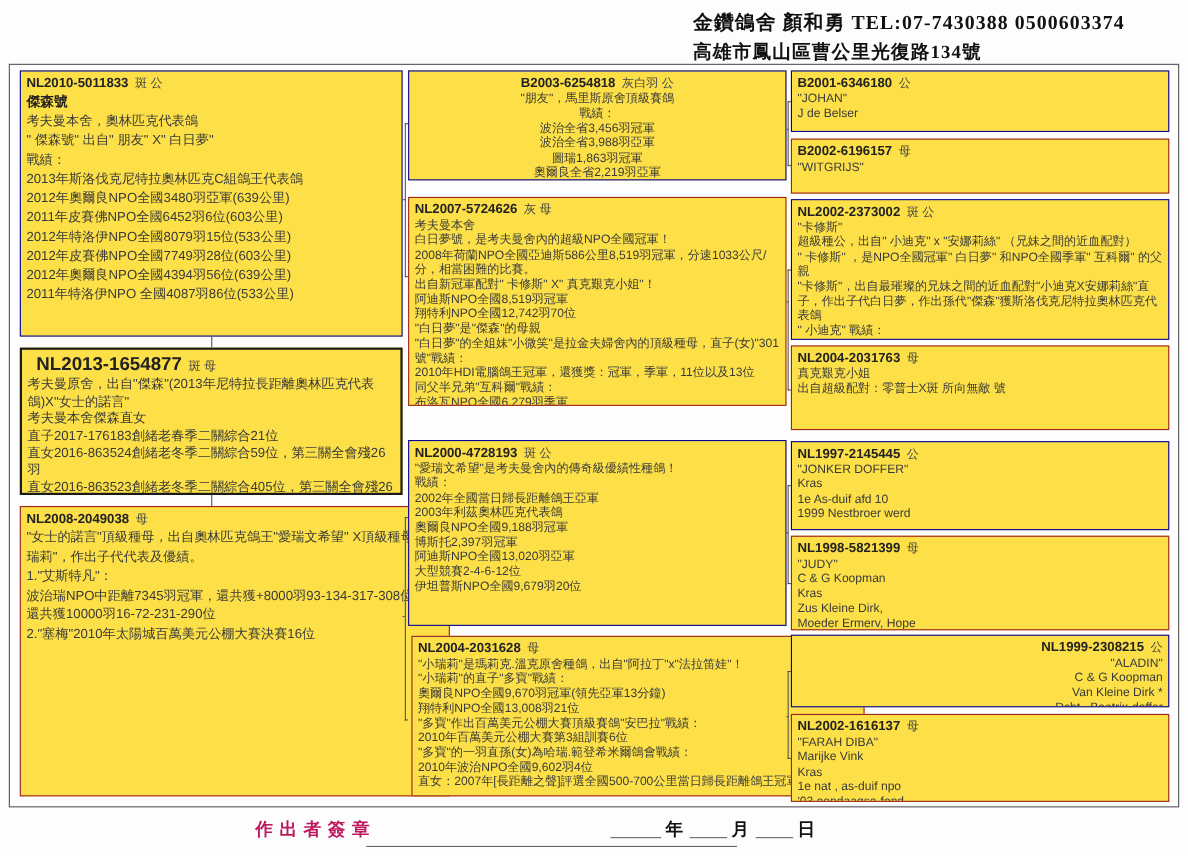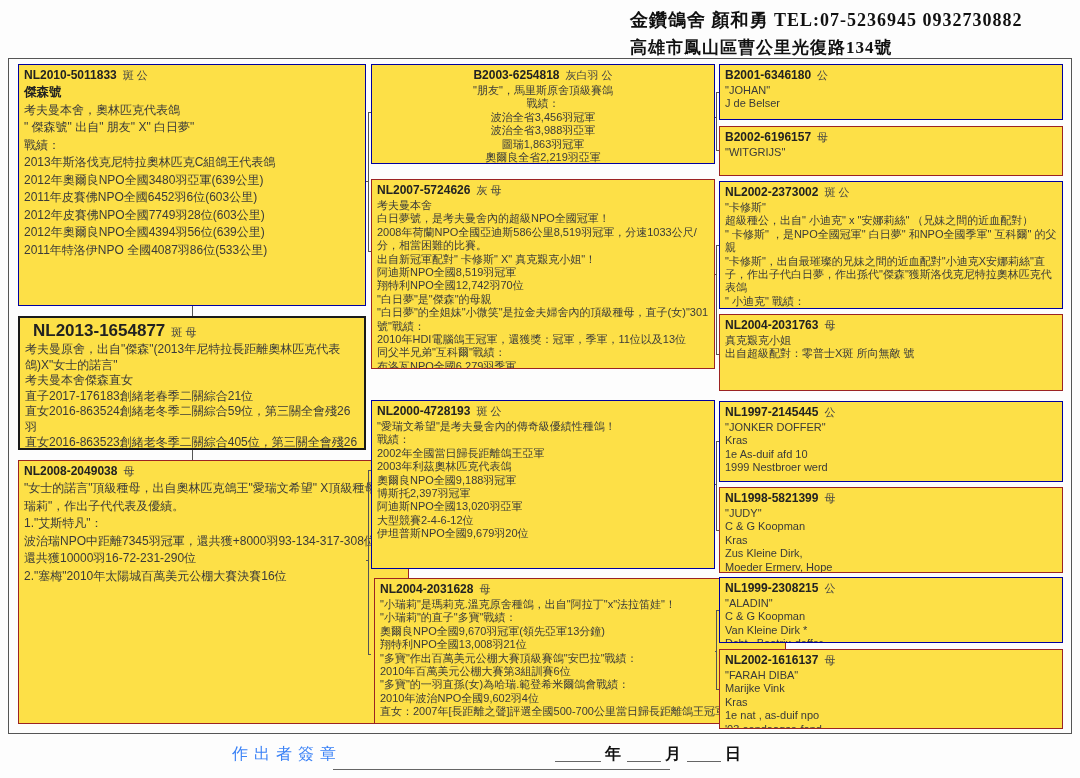--- a/index.html
+++ b/index.html
@@ -33,52 +33,53 @@
   .col-mid   .line, .col-right .line { font-size:11px; line-height:13.4px; }
   [data-name="box-sire"] .line:first-child { font-weight:bold; font-size:12.5px; color:#222; }
   [data-name="box-subject"] .line { line-height:15.5px; }
 
   
   .vline, .hline { position:absolute; background:#555; }
   .vline { width:1px; }
   .hline { height:1px; }
 
   
-  .footer-sign { position:absolute; left:232px; top:744px; font-size:16px; font-weight:normal;
-                 color:#3b82f6; font-family:"Liberation Serif","DejaVu Serif",serif; letter-spacing:6px; }
+  .footer-sign { position:absolute; left:232px; top:744px; font-size:16px; font-weight:bold;
+                 color:#be185d; font-family:"Liberation Serif","DejaVu Serif",serif; letter-spacing:6px; }
   .sign-underline { position:absolute; left:333px; top:769px; width:337px; height:1px; background:#666; }
   .date-group { position:absolute; left:555px; top:744px; width:280px;
                 font-family:"Liberation Serif","DejaVu Serif",serif; font-weight:bold;
                 font-size:16px; color:#111; display:flex; align-items:flex-end; }
   .date-u { display:inline-block; width:46px; height:1px; background:#666; margin:0 4px 3px 0; }
   .date-u.short { width:34px; }
   .date-char { margin-right:6px; }
 </style>
 </head>
 <body>
 
 <div id="page" data-name="pedigree-page">
 
   <div class="header" data-name="header">
-    <div class="h1" data-name="loft-name-phone">金鑽鴿舍 顏和勇  TEL:07-5236945 0932730882</div>
+    <div class="h1" data-name="loft-name-phone">金鑽鴿舍 顏和勇  TEL:07-7430388 0500603374</div>
     <div class="h2" data-name="loft-address">高雄市鳳山區曹公里光復路134號</div>
   </div>
 
   <div class="outer-frame" data-name="pedigree-frame"></div>
 
   <div class="pbox male col-left" data-name="box-sire" style="left:18px;  top:64px;  width:348px; height:242px;">
       <div class="title" data-name="ring-number"><span>NL2010-5011833</span><span class="sex" data-name="sex-color-label">斑 公</span></div>
       <div class="lines">
         <div class="line" data-name="pedigree-text-line">傑森號</div>
         <div class="line" data-name="pedigree-text-line">考夫曼本舍，奧林匹克代表鴿</div>
         <div class="line" data-name="pedigree-text-line">" 傑森號" 出自" 朋友" X" 白日夢"</div>
         <div class="line" data-name="pedigree-text-line">戰績：</div>
         <div class="line" data-name="pedigree-text-line">2013年斯洛伐克尼特拉奧林匹克C組鴿王代表鴿</div>
         <div class="line" data-name="pedigree-text-line">2012年奧爾良NPO全國3480羽亞軍(639公里)</div>
         <div class="line" data-name="pedigree-text-line">2011年皮賽佛NPO全國6452羽6位(603公里)</div>
+        <div class="line" data-name="pedigree-text-line">2012年特洛伊NPO全國8079羽15位(533公里)</div>
         <div class="line" data-name="pedigree-text-line">2012年皮賽佛NPO全國7749羽28位(603公里)</div>
         <div class="line" data-name="pedigree-text-line">2012年奧爾良NPO全國4394羽56位(639公里)</div>
         <div class="line" data-name="pedigree-text-line">2011年特洛伊NPO 全國4087羽86位(533公里)</div>
       </div>
     </div>
   <div class="pbox subject col-left" data-name="box-subject" style="left:18px;  top:316px; width:348px; height:134px;">
       <div class="title" data-name="ring-number"><span>NL2013-1654877</span><span class="sex" data-name="sex-color-label">斑 母</span></div>
       <div class="lines">
         <div class="line" data-name="pedigree-text-line">考夫曼原舍，出自"傑森"(2013年尼特拉長距離奧林匹克代表鴿)X"女士的諾言"</div>
         <div class="line" data-name="pedigree-text-line">考夫曼本舍傑森直女</div>
@@ -197,21 +198,21 @@
   <div class="pbox female col-right" data-name="box-dam-sire-dam" style="left:719px; top:487px; width:344px; height:86px;">
       <div class="title" data-name="ring-number"><span>NL1998-5821399</span><span class="sex" data-name="sex-color-label">母</span></div>
       <div class="lines">
         <div class="line" data-name="pedigree-text-line">"JUDY"</div>
         <div class="line" data-name="pedigree-text-line">C &amp; G Koopman</div>
         <div class="line" data-name="pedigree-text-line">Kras</div>
         <div class="line" data-name="pedigree-text-line">Zus Kleine Dirk,</div>
         <div class="line" data-name="pedigree-text-line">Moeder Ermerv, Hope</div>
       </div>
     </div>
-  <div class="pbox male col-right" data-name="box-dam-dam-sire" style="left:719px; top:577px; width:344px; height:66px;">
+  <div class="pbox male col-right" data-name="box-dam-dam-sire" style="left:719px; top:577px; width:344px; height:66px;text-align:right;">
       <div class="title" data-name="ring-number"><span>NL1999-2308215</span><span class="sex" data-name="sex-color-label">公</span></div>
       <div class="lines">
         <div class="line" data-name="pedigree-text-line">"ALADIN"</div>
         <div class="line" data-name="pedigree-text-line">C &amp; G Koopman</div>
         <div class="line" data-name="pedigree-text-line">Van Kleine Dirk *</div>
         <div class="line" data-name="pedigree-text-line">Dcht , Beatrix-doffer</div>
       </div>
     </div>
   <div class="pbox female col-right" data-name="box-dam-dam-dam" style="left:719px; top:649px; width:344px; height:80px;">
       <div class="title" data-name="ring-number"><span>NL2002-1616137</span><span class="sex" data-name="sex-color-label">母</span></div>

